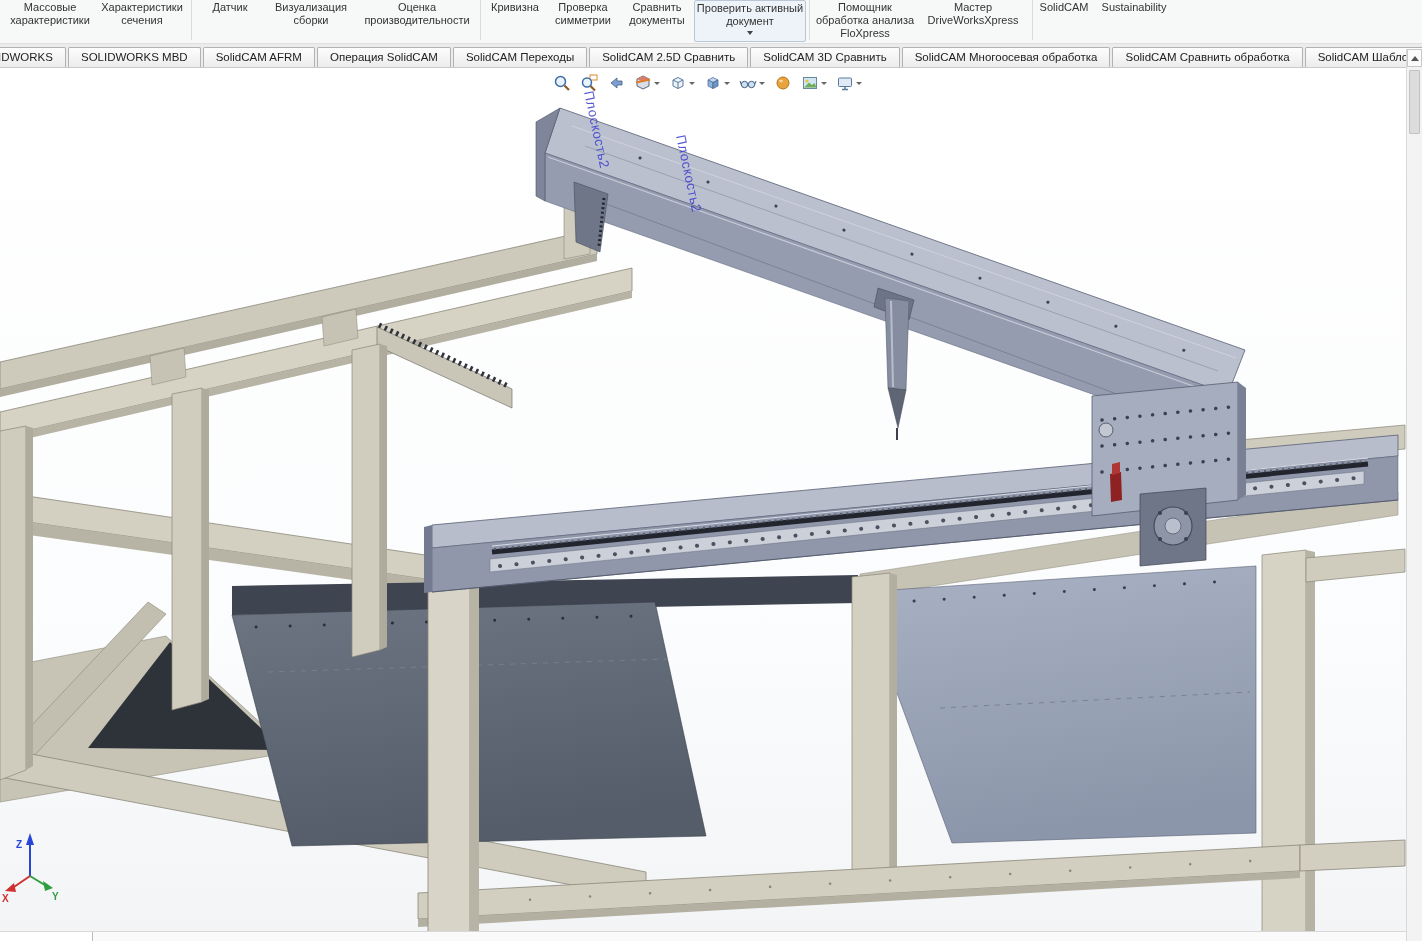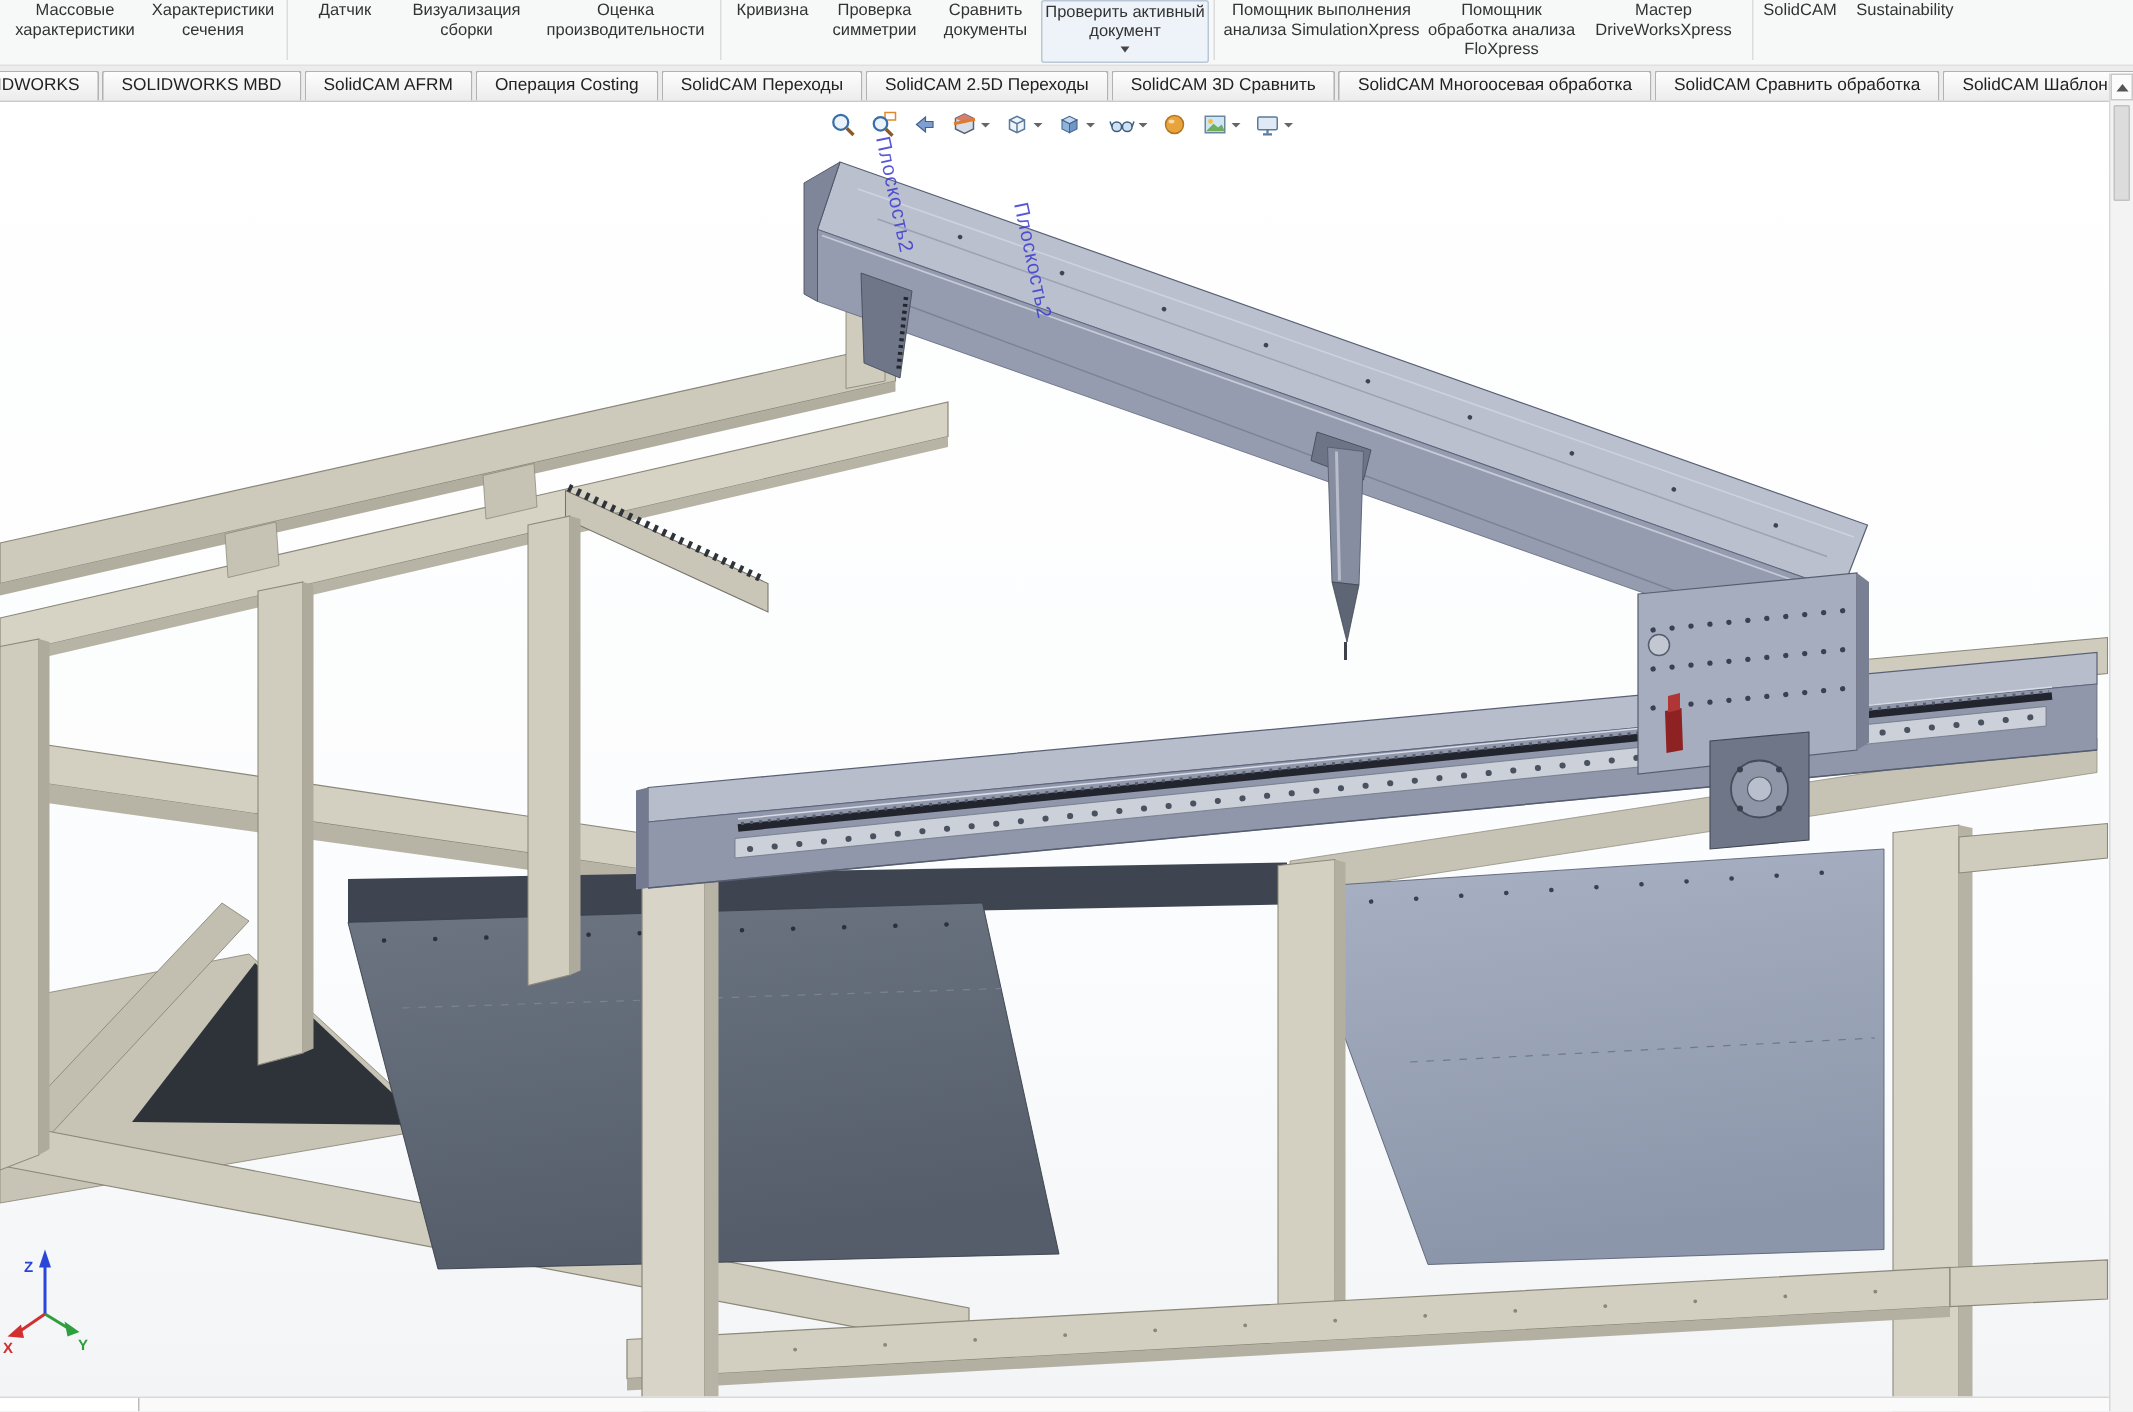--- a/index.html
+++ b/index.html
@@ -81,45 +81,42 @@
         <span class="rlbl">Проверка симметрии</span>
       </div>
     <div class="rbtn" style="width:74px">
         <span class="rlbl">Сравнить документы</span>
       </div>
     <div class="rbtn pressed" style="width:112px">
       <span class="rlbl">Проверить активный документ</span>
       <span class="rcaret"></span>
     </div>
     <div class="rsep"></div>
-    <div class="rbtn" style="width:136px">
-        <span class="rlbl">Помощник выполнения анализа SimulationXpress</span>
-      </div>
     <div class="rbtn" style="width:104px">
         <span class="rlbl">Помощник обработка анализа FloXpress</span>
       </div>
     <div class="rbtn" style="width:112px">
         <span class="rlbl">Мастер DriveWorksXpress</span>
       </div>
     <div class="rsep"></div>
     <div class="rbtn" style="width:56px">
         <span class="rlbl">SolidCAM</span>
       </div>
     <div class="rbtn" style="width:84px">
         <span class="rlbl">Sustainability</span>
       </div>
   </div>
 
   <div class="tabstrip">
     <div class="tab first">SOLIDWORKS</div>
     <div class="tab">SOLIDWORKS MBD</div>
     <div class="tab">SolidCAM AFRM</div>
-    <div class="tab">Операция Costing</div>
+    <div class="tab">Операция SolidCAM</div>
     <div class="tab">SolidCAM Переходы</div>
-    <div class="tab">SolidCAM 2.5D Переходы</div>
+    <div class="tab">SolidCAM 2.5D Сравнить</div>
     <div class="tab">SolidCAM 3D Сравнить</div>
     <div class="tab">SolidCAM Многоосевая обработка</div>
     <div class="tab">SolidCAM Сравнить обработка</div>
     <div class="tab">SolidCAM Шаблоны</div>
   </div>
 
   <div class="viewport">
 
     <svg class="model3d" width="1406" height="873" viewBox="0 68 1406 873" xmlns="http://www.w3.org/2000/svg">
       <defs>

